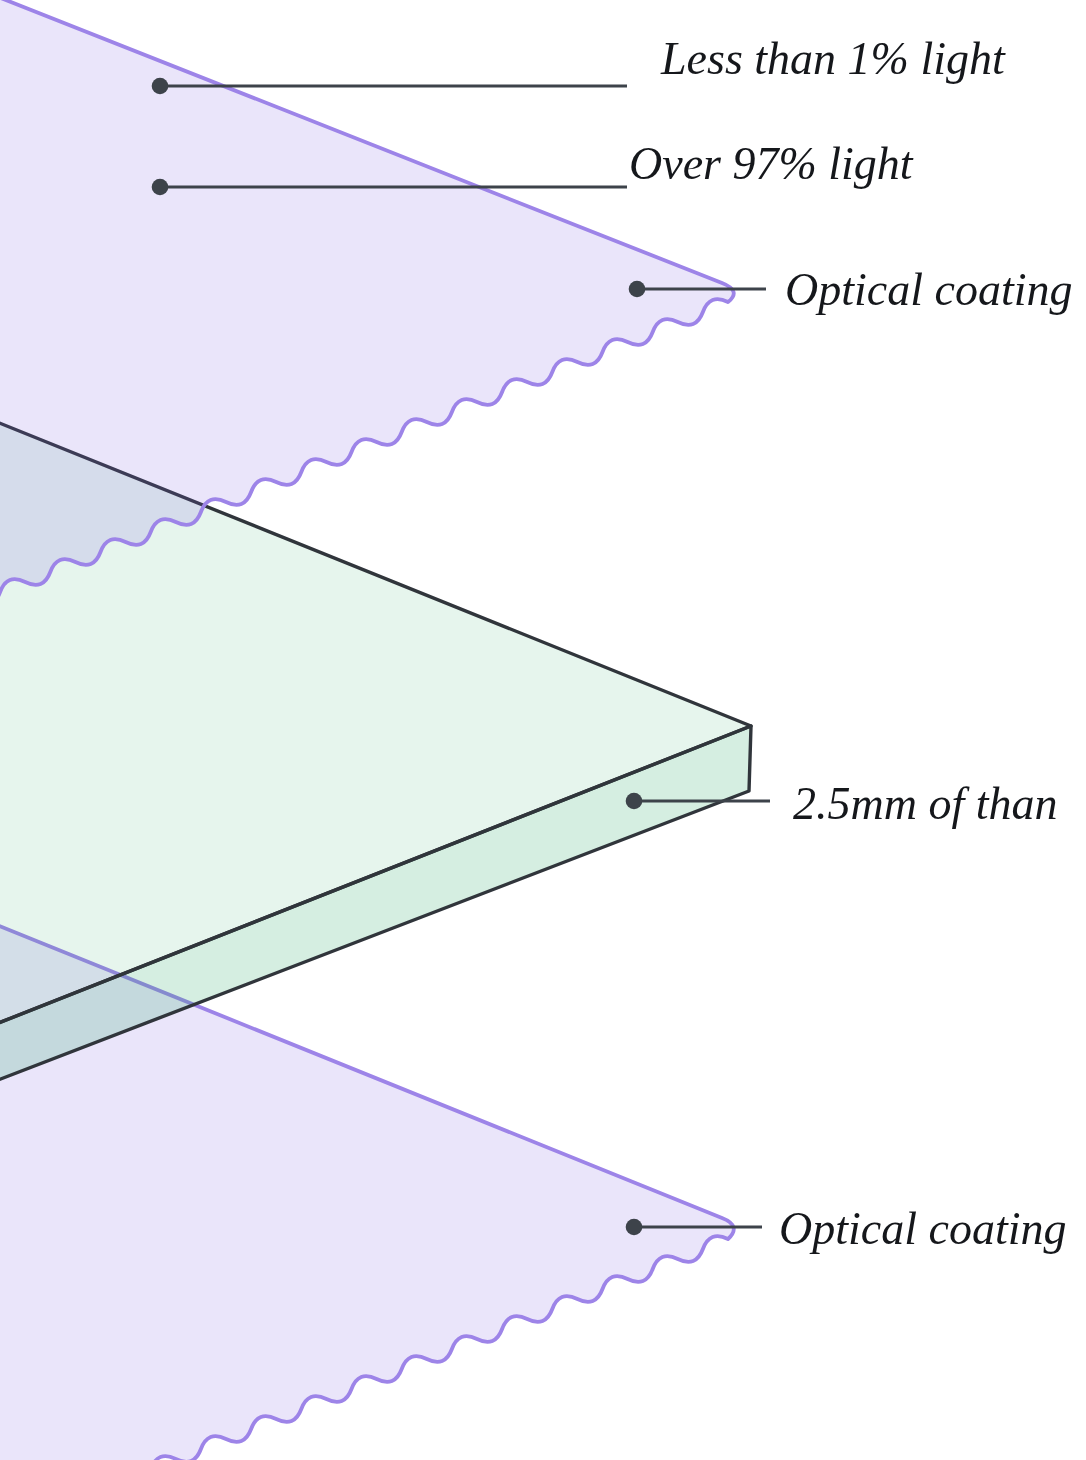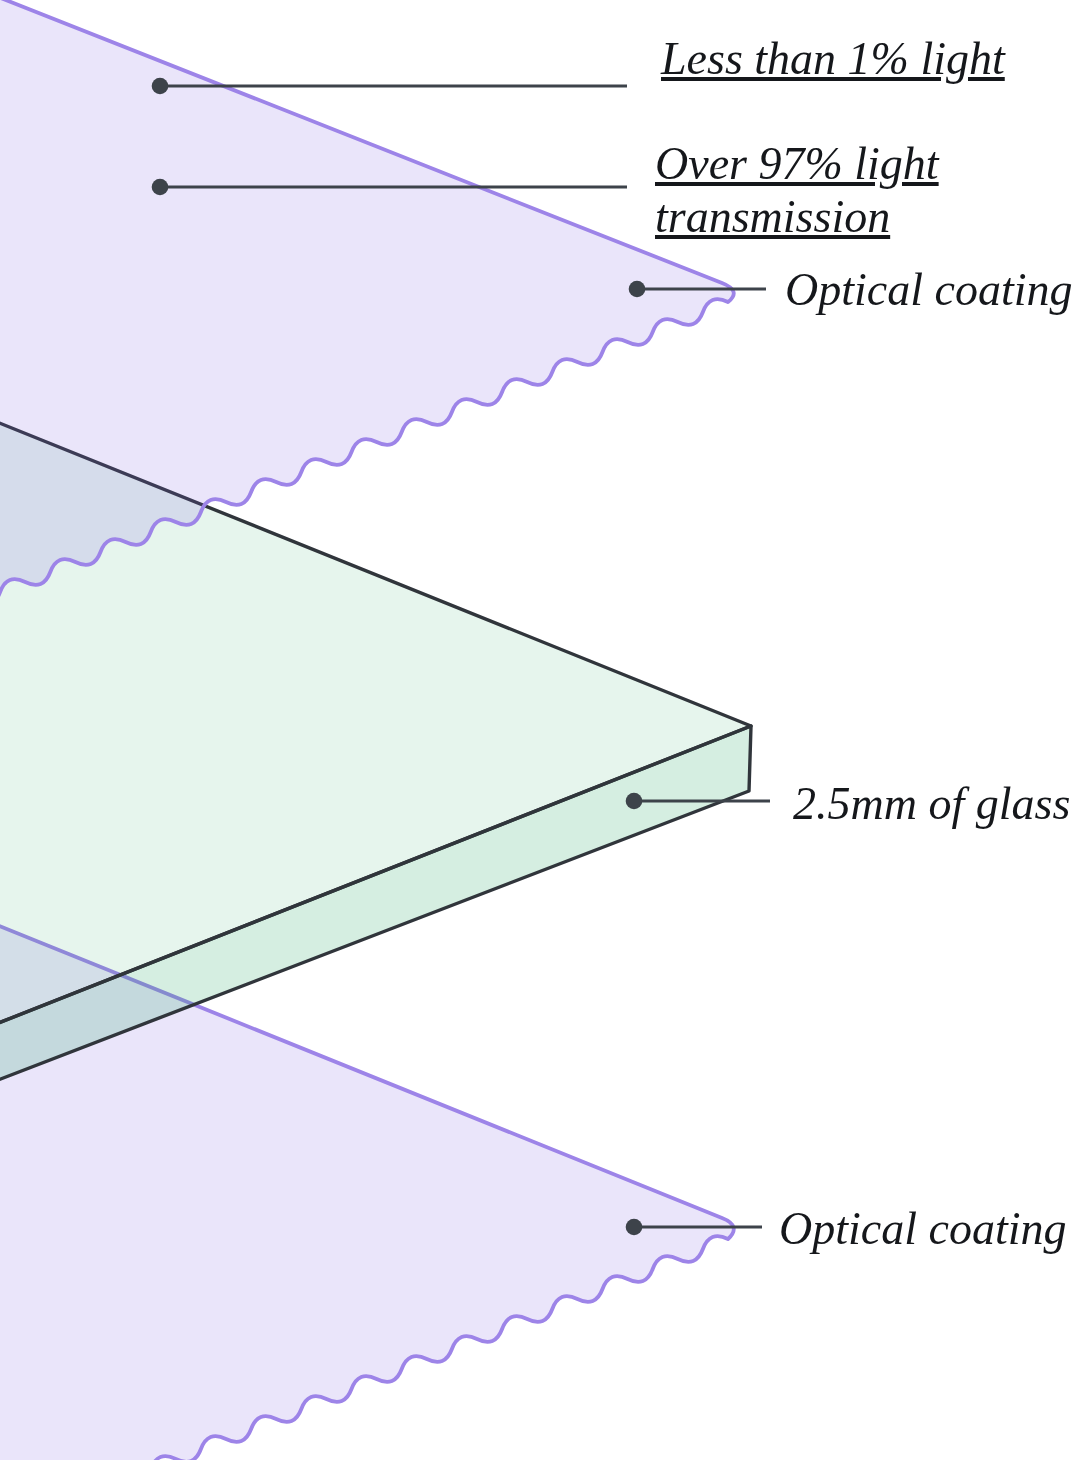--- a/index.html
+++ b/index.html
@@ -24,21 +24,21 @@
   }
   .lbl{
     position:absolute;
     font-family:"Liberation Serif",serif;
     font-style:italic;
     font-size:46px;
     line-height:53px;
     color:var(--text);
     white-space:nowrap;
   }
-  .lbl .line{display:block;text-decoration:underline;}
+  .lbl .line{display:block;}
 </style>
 </head>
 <body>
 
 <div class="stage">
 
   <svg class="diagram-svg" viewBox="0 0 1086 1460" aria-hidden="true">
 
     <path fill="var(--purple-fill)" fill-opacity="0.16" stroke="var(--purple-stroke)" stroke-width="3.8" stroke-linejoin="round" stroke-linecap="round" d="M-60 902 L722 1218 Q742 1226 728 1239
          c-12.1 -6 -20.4 -2.6 -25.1 10 c-4.7 12.6 -13 16 -25.1 10
@@ -103,24 +103,23 @@
         <line x1="634" y1="1227" x2="762" y2="1227"></line>
         <circle cx="634" cy="1227" r="8.3" stroke="none"></circle>
       </g>
     </g>
   </svg>
 
   <div class="lbl" style="left:661px;top:32px;">
     <span class="line">Less than 1% light</span>
   </div>
 
-  <div class="lbl" style="left:655px;top:137px;">
+  <div class="lbl" style="left:629px;top:137px;">
     <span class="line">Over 97% light</span>
-    <span class="line">transmission</span>
   </div>
 
   <div class="lbl" style="left:785px;top:263px;">Optical coating</div>
 
-  <div class="lbl" style="left:793px;top:777px;">2.5mm of glass</div>
+  <div class="lbl" style="left:793px;top:777px;">2.5mm of than</div>
 
   <div class="lbl" style="left:779px;top:1202px;">Optical coating</div>
 
 </div>
 
 </body></html>

